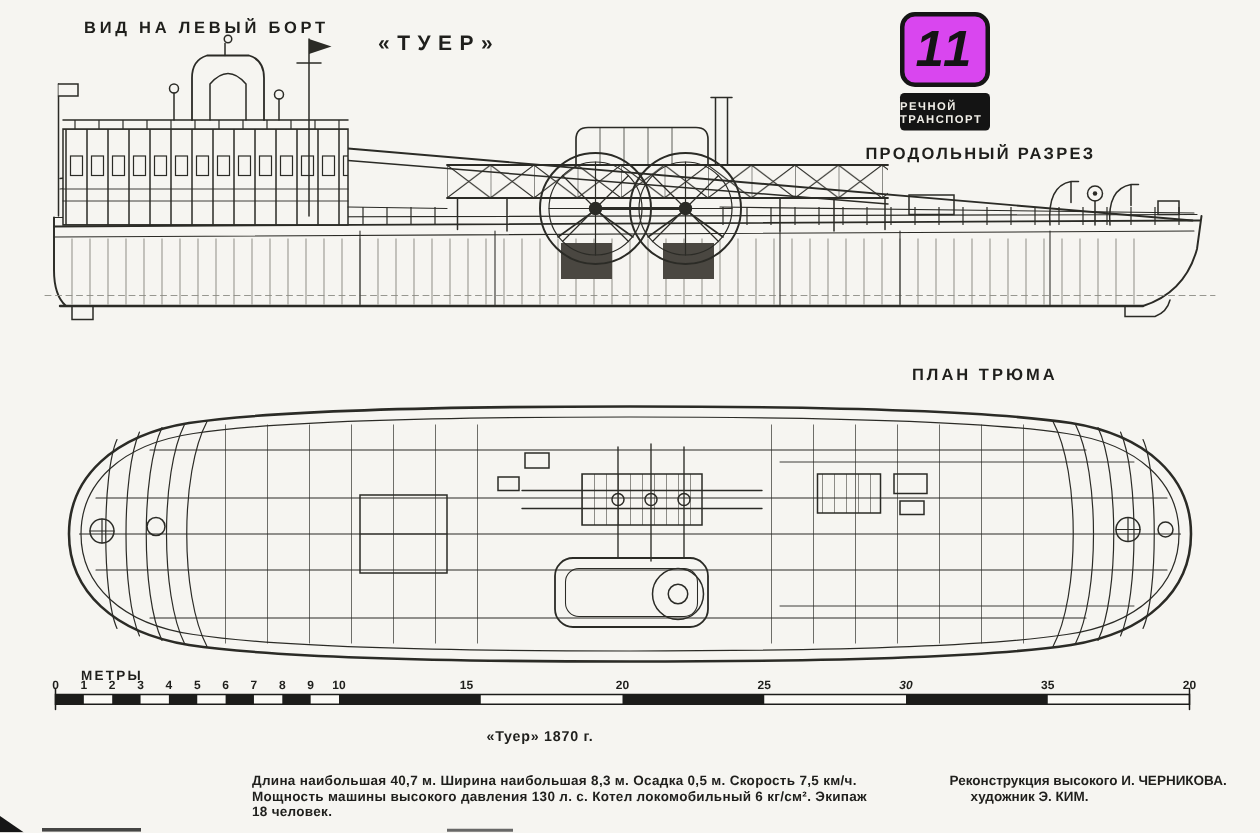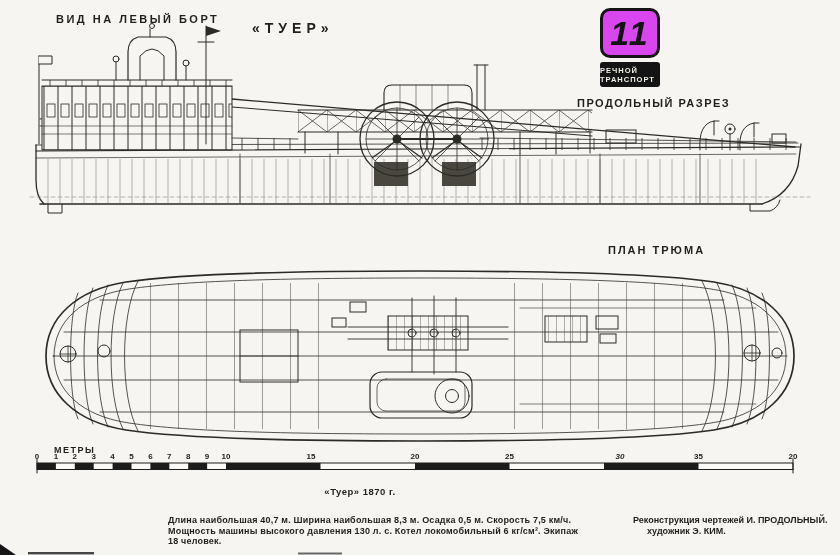--- a/index.html
+++ b/index.html
@@ -242,29 +242,29 @@
       <span style="left: 112.6px;">4</span>
       <span style="left: 131.5px;">5</span>
       <span style="left: 150.4px;">6</span>
       <span style="left: 169.3px;">7</span>
       <span style="left: 188.2px;">8</span>
       <span style="left: 207.1px;">9</span>
       <span style="left: 226px;">10</span>
       <span style="left: 311px;">15</span>
       <span style="left: 415px;">20</span>
       <span style="left: 509.5px;">25</span>
-      <span style="left: 620px; font-style: italic;">30</span>
+      <span style="left: 604px; font-style: italic;">30</span>
       <span style="left: 698.5px;">35</span>
       <span style="left: 793px;">20</span>
     </div>
 
   <div class="specs">
     <div>Длина наибольшая 40,7 м. Ширина наибольшая 8,3 м. Осадка 0,5 м. Скорость 7,5 км/ч.</div>
     <div>Мощность машины высокого давления 130 л. с. Котел локомобильный 6 кг/см². Экипаж</div>
     <div>18 человек.</div>
   </div>
 
   <div class="credits">
-    <div>Реконструкция чертежей И. ПРОДОЛЬНЫЙ.</div>
+    <div>Реконструкция высокого И. ЧЕРНИКОВА.</div>
     <div class="indent">художник Э. КИМ.</div>
   </div>
 
 </div>
 
 </body></html>

